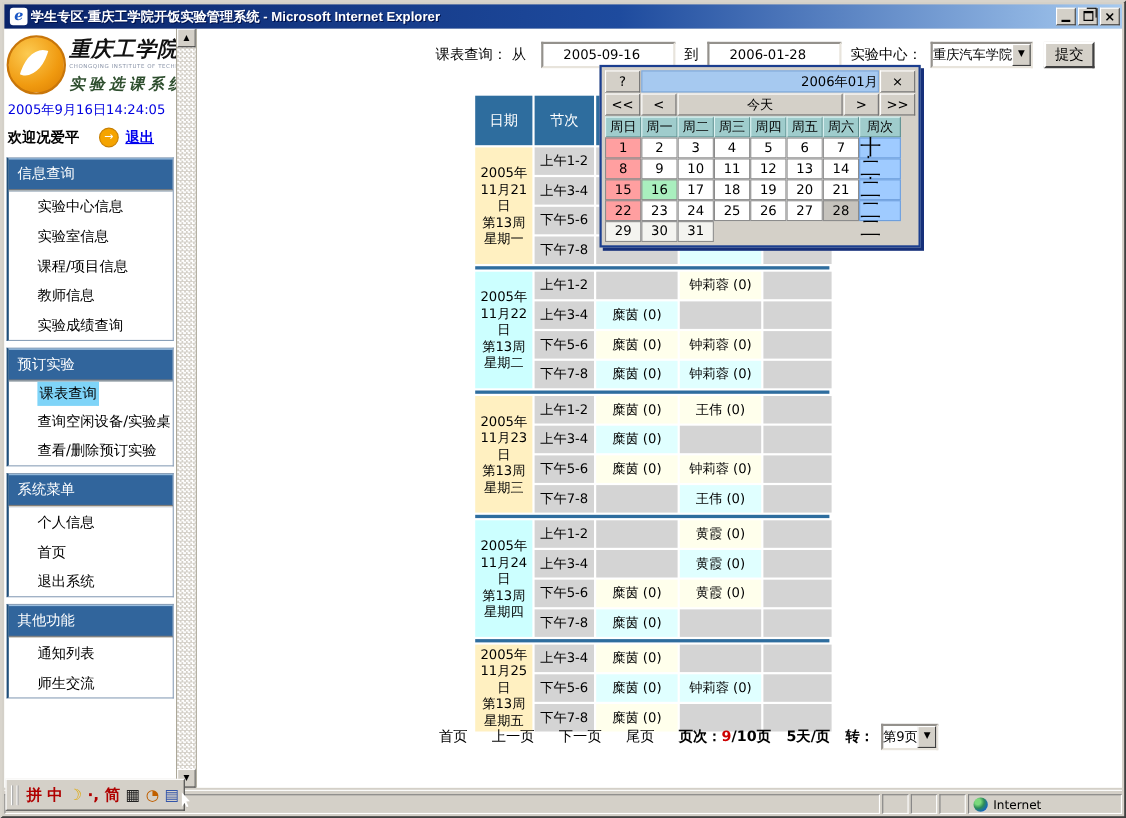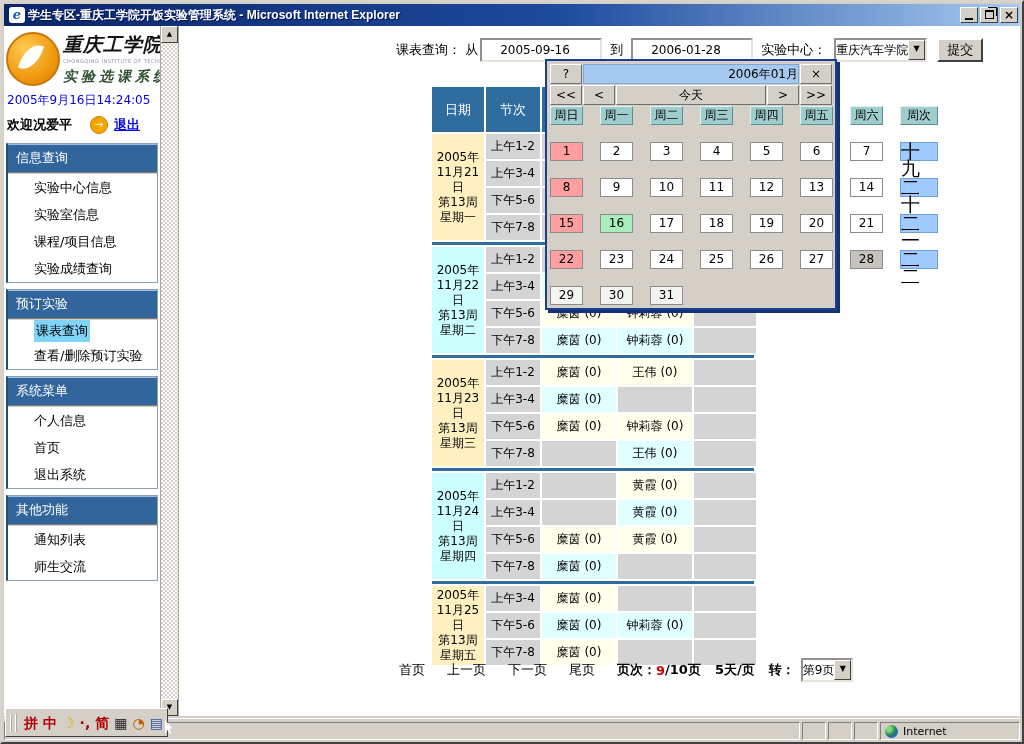--- a/index.html
+++ b/index.html
@@ -48,21 +48,21 @@
   .logout-icon{width:16px;height:16px;border-radius:50%;background:#F5A400;border:1px solid #C87F00;
     color:#fff;font-size:10px;line-height:15px;text-align:center;margin:0 6px 0 18px}
   .logout-link{color:#0000EE;text-decoration:underline;font-weight:bold;cursor:pointer}
   .menu{border:1px solid #8AA0B8;border-left:2px solid #1F4E79;margin-bottom:6px;background:#fff}
   .menu-header{background:#31659C;color:#fff;font-size:13px;padding:4px 6px 5px 8px;
     border-top:1px solid #9DC0E0;border-bottom:2px groove #D4D0C8}
   .menu-item{font-size:13px;color:#000;padding:5px 4px 4px 26px;cursor:pointer;white-space:nowrap}
   .menu-item.selected{background:#7FD4F8;display:inline-block;margin-left:26px;padding:2px 2px}
   
   .query-form{position:absolute;left:217px;top:12px;display:flex;align-items:center;font-size:13px;white-space:nowrap}
-  .q-label{margin-right:2px}
+  .q-label{margin-right:14px}
   .tbox{width:82px;height:18px;border:2px inset #E8E4DC;font-size:12px;padding:1px 18px;
     font-family:"DejaVu Sans",sans-serif;box-sizing:content-box}
   .mid-label{margin:0 8px}
   .fake-select{border:2px inset #E8E4DC;background:#fff;height:20px;display:flex;align-items:center;font-size:12px}
   .fs-text{padding:0 0;white-space:nowrap}
   .fs-arrow{width:17px;height:100%;background:#D4D0C8;border:1px solid;border-color:#FFF #404040 #404040 #FFF;
     font-size:8px;text-align:center;line-height:16px;box-sizing:border-box}
   .submit-btn{margin-left:10px;height:24px;padding:0 8px;background:#D4D0C8;font-size:13px;
     border:2px solid;border-color:#FFF #404040 #404040 #FFF;cursor:pointer}
   
@@ -79,21 +79,21 @@
   .bg-gray{background:#D4D4D4}.bg-cream{background:#FFFFEC}.bg-cyan{background:#E0FFFF}
   .divider{height:3px;background:#2E6D9E;margin-top:2px}
   
   .calendar{position:absolute;left:366px;top:33px;width:282px;background:#D4D0C8;
     border:2px solid #1B3E8F;box-shadow:3px 3px 0 #16307A;padding:3px;z-index:30}
   .cal-row{display:flex;gap:1px;margin-bottom:1px}
   .cal-btn{background:#D4D0C8;border:1px solid;border-color:#FFF #707070 #707070 #FFF;
     font-size:12px;text-align:center;line-height:18px;height:20px;box-sizing:border-box;cursor:pointer}
   .w30{width:32px;flex:none}.grow{flex:1}
   .cal-title{flex:1;background:#A6C9F0;border:1px solid #7FA8D8;font-size:12px;text-align:right;line-height:18px;height:20px;box-sizing:border-box}
-  .cal-grid{display:grid;grid-template-columns:repeat(7,33px) 38px;gap:17px}
+  .cal-grid{display:grid;grid-template-columns:repeat(7,33px) 38px;gap:0}
   .wk-head{background:#9FCCCC;border:1px solid;border-color:#DFF3F3 #5E8F8F #5E8F8F #DFF3F3;
     font-size:12px;text-align:center;line-height:17px;height:19px;box-sizing:border-box}
   .day{border:1px solid #8C8C8C;background:#fff;font-size:12px;text-align:center;line-height:17px;
     height:19px;box-sizing:border-box;cursor:pointer}
   .day.sunday{background:#FF9FA0}.day.today{background:#A9EFBE}
   .day.selected{background:#C6C3BD}.day.dim{background:#F4F4F0}
   .day.empty{border:none;background:transparent;cursor:default}
   .wk-label{background:#9FCBFF;border:1px solid #6E9FDD;font-size:19px;text-align:left;line-height:17px;height:19px;box-sizing:border-box}
   .wk-label.empty{background:transparent;border:none}
   
@@ -155,25 +155,27 @@
       <span class="welcome-user">况爱平</span>
       <span class="logout-icon">→</span>
       <span class="logout-link">退出</span>
     </div>
     <div>
         <div class="menu">
           <div class="menu-header">信息查询</div>
           <div class="menu-item">实验中心信息</div>
           <div class="menu-item">实验室信息</div>
           <div class="menu-item">课程/项目信息</div>
+          <div class="menu-item">教师信息</div>
           <div class="menu-item">实验成绩查询</div>
         </div>
         <div class="menu">
           <div class="menu-header">预订实验</div>
           <div><div class="menu-item selected">课表查询</div></div>
+          <div class="menu-item">查询空闲设备/实验桌</div>
           <div class="menu-item">查看/删除预订实验</div>
         </div>
         <div class="menu">
           <div class="menu-header">系统菜单</div>
           <div class="menu-item">个人信息</div>
           <div class="menu-item">首页</div>
           <div class="menu-item">退出系统</div>
         </div>
         <div class="menu">
           <div class="menu-header">其他功能</div>

